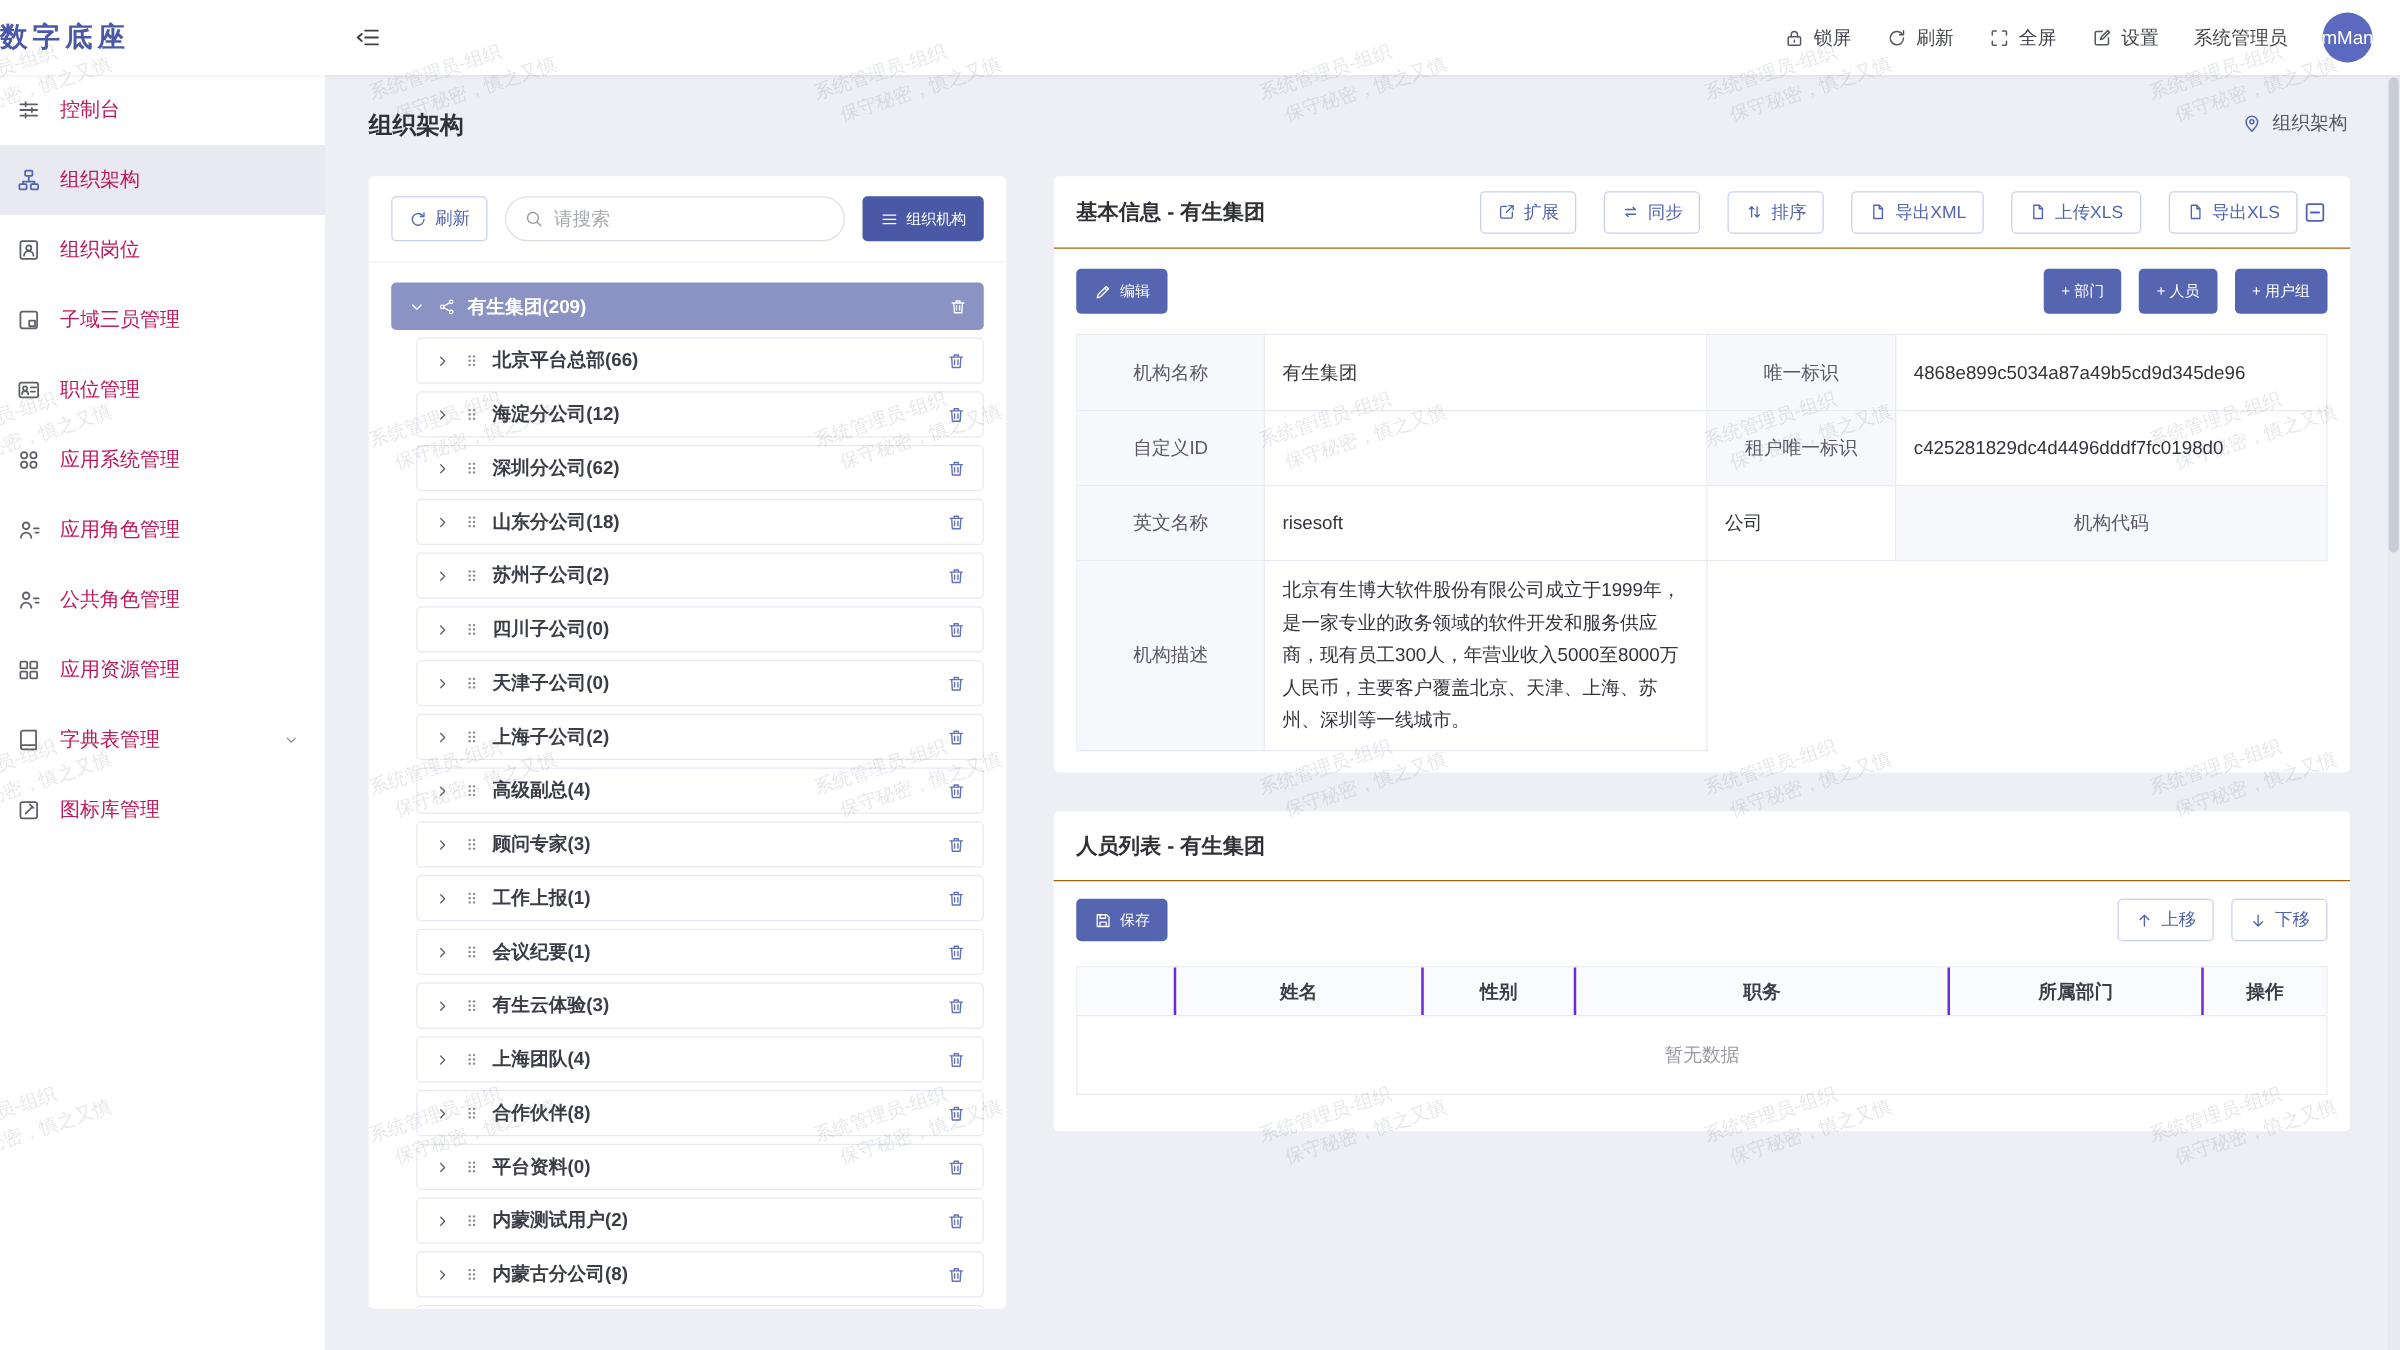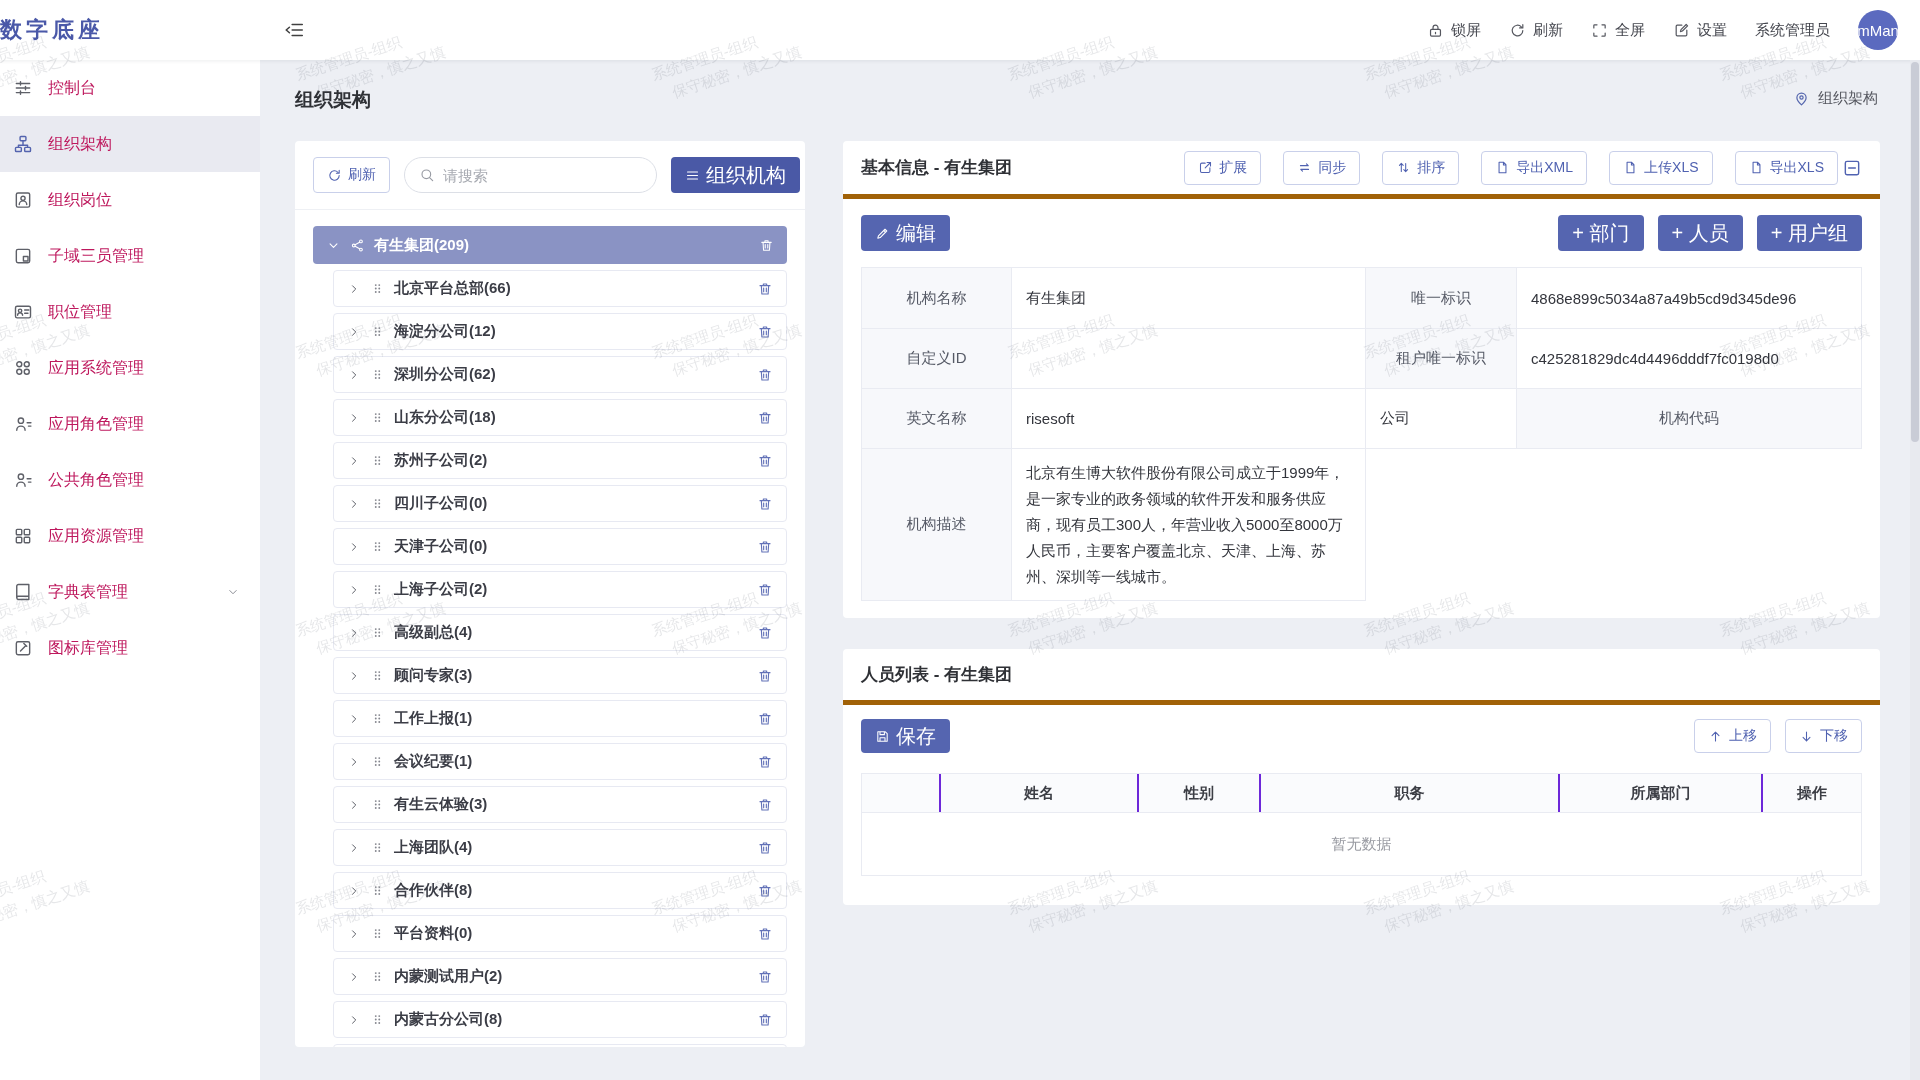--- a/index.html
+++ b/index.html
@@ -43,21 +43,21 @@
   .info-card  { left:843px; top:141px; width:1037px; height:477px; }
   .person-card{ left:843px; top:649px; width:1037px; height:256px; }
 
   
   .tree-toolbar { display:flex; align-items:center; }
   .btn-outline { display:inline-flex; align-items:center; justify-content:center; gap:6px; height:36px;
     padding:0 13px; border:1px solid #c9d0ea; background:#fff; color:#5062b1; border-radius:4px;
     font-size:14px; cursor:pointer; white-space:nowrap; font-family:inherit; }
   .btn-outline .ic { font-size:15px; }
   .btn-fill { display:inline-flex; align-items:center; justify-content:center; gap:6px; height:36px;
-    padding:0 14px; background:#5565b0; border:none; color:#fff; border-radius:4px; font-size:20px;
+    padding:0 14px; background:#5565b0; border:none; color:#fff; border-radius:4px; font-size:12px;
     cursor:pointer; white-space:nowrap; font-family:inherit; }
   .btn-fill .ic { font-size:15px; }
   .search-box { flex:1; margin:0 14px; height:36px; border:1px solid #dcdfe6; border-radius:18px;
     display:flex; align-items:center; padding:0 14px; gap:8px; color:#a8abb2; }
   .search-box .ic { font-size:16px; color:#9success0; color:#989ba3; }
   .search-box input { border:none; outline:none; flex:1; font-size:15px; color:#333; background:transparent; font-family:inherit; }
   .search-box input::placeholder { color:#a8abb2; }
   .org-btn { background:#4a59a6; }
   .tree-sep { border-top:1px solid #eef0f4; margin:16px -18px 0; }
 
@@ -69,21 +69,21 @@
   .tree-item { margin:6px 0 0 20px; height:37px; border:1px solid #e7e9f2; border-radius:4px;
     display:flex; align-items:center; gap:9px; padding:0 13px; font-size:15px; font-weight:600;
     color:#3b3d46; cursor:pointer; background:#fff; }
   .tree-item .chev { font-size:14px; color:#5b5d65; }
   .tree-item .drag { font-size:15px; color:#84868e; }
   .tree-item .sp { flex:1; }
   .tree-item .del, .tree-root .del { font-size:16px; color:#6372b8; cursor:pointer; display:flex; }
   .tree-root .del { color:#fff; }
 
   
-  .card-head { display:flex; align-items:center; height:58px; padding:0 18px; border-bottom:5px solid #a16207; }
+  .card-head { display:flex; align-items:center; height:58px; padding:0 18px; border-bottom:1px solid #a16207; }
   .card-title { font-size:17px; font-weight:600; color:#2f3136; }
   .head-btns { margin-left:auto; display:flex; align-items:center; gap:22px; }
   .head-btns .btn-outline { height:34px; }
   .collapse-ic { font-size:20px; color:#5062b1; margin-left:4px; cursor:pointer; display:flex; }
   .action-row { display:flex; align-items:center; padding:16px 18px 0; }
   .action-row .right { margin-left:auto; display:flex; gap:14px; }
 
   .info-table { margin:16px 18px 0; display:grid; grid-template-columns:150px 354px 151px 1fr;
     grid-template-rows:61px 60px 60px 152px; border:1px solid #e9ebf2; border-right:none; border-bottom:none; font-size:15px; }
   .info-table > div { border-right:1px solid #e9ebf2; border-bottom:1px solid #e9ebf2;

